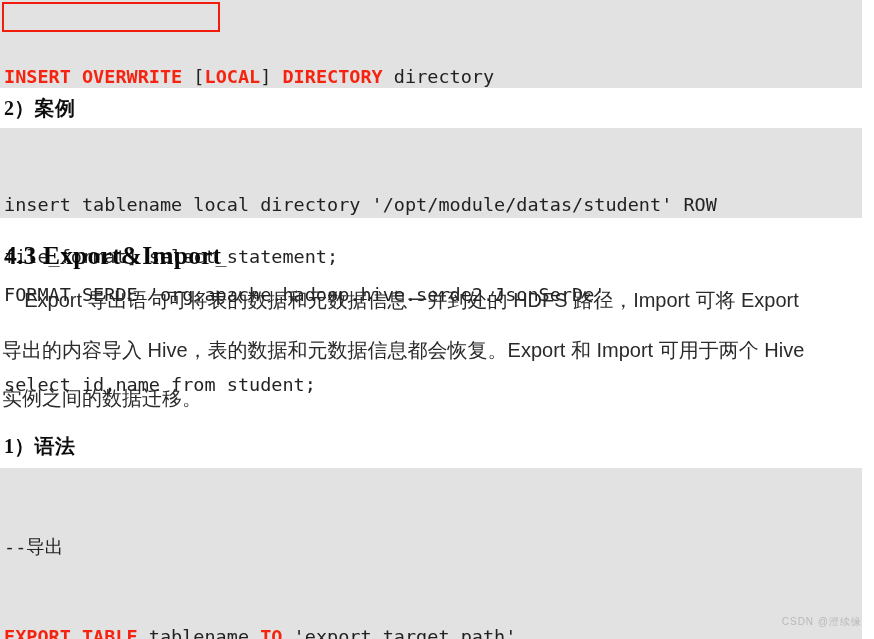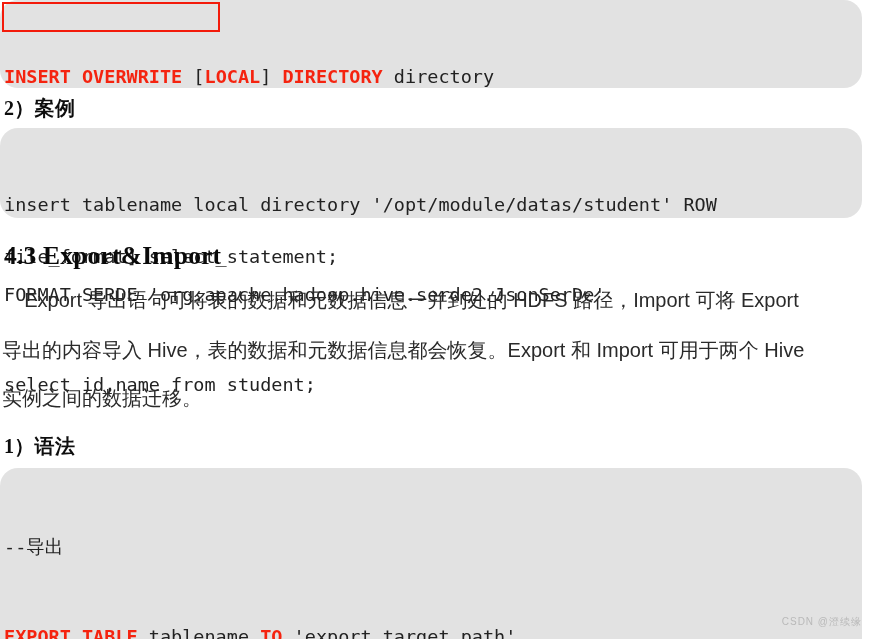--- a/index.html
+++ b/index.html
@@ -27,21 +27,20 @@
     left: 0;
     width: 862px;
     background: #e2e2e2;
     font-family: "DejaVu Sans Mono", "Liberation Mono", monospace;
     font-size: 18.5px;
     line-height: 30px;
     color: #222222;
     white-space: pre;
     box-sizing: border-box;
     padding: 0 4px;
-    border-radius: 18px;
   }
   .code-line {
     white-space: pre;
     height: 30px;
     display: block;
   }
   .kw {
     color: #f5230f;
     font-weight: bold;
   }

